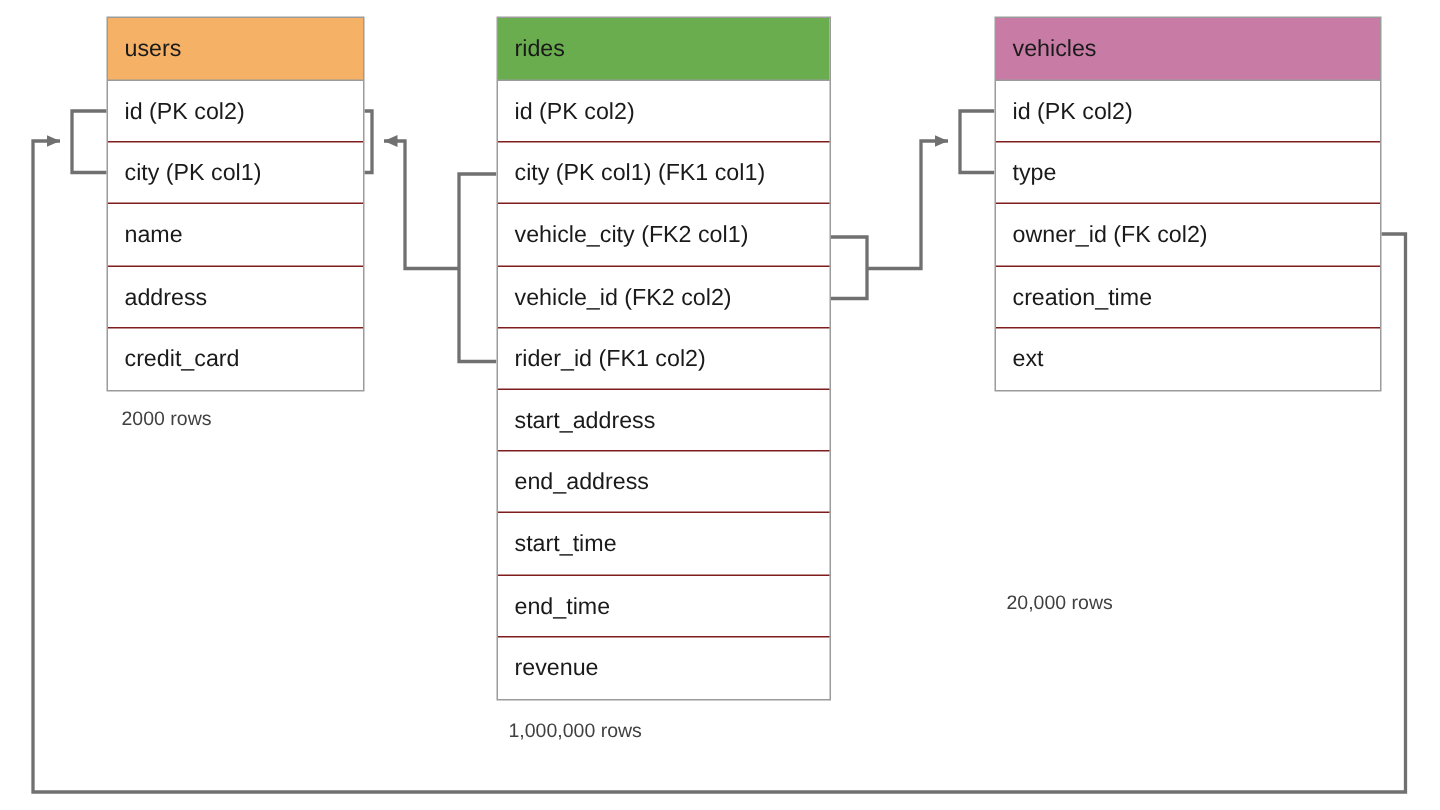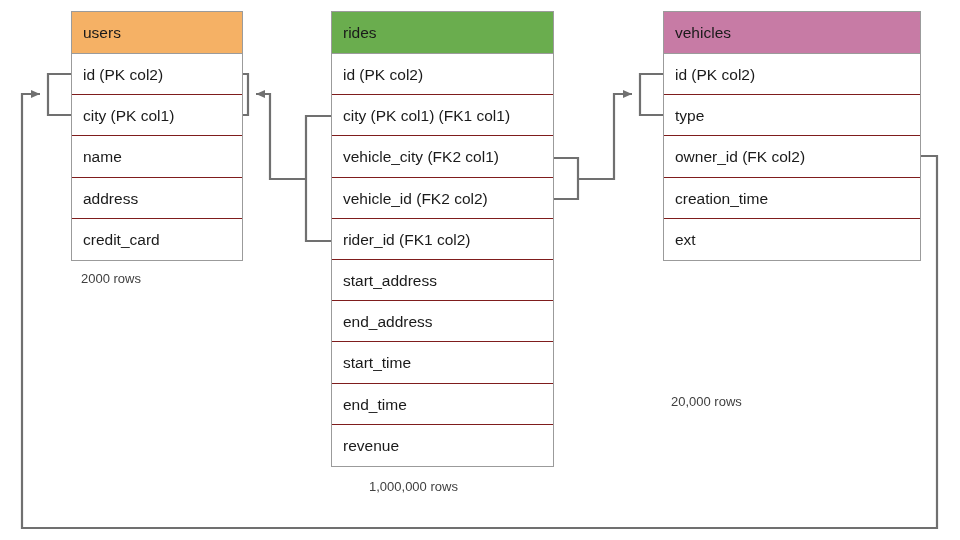--- a/index.html
+++ b/index.html
@@ -129,21 +129,21 @@
     <div class="table-field">city (PK col1) (FK1 col1)</div>
     <div class="table-field">vehicle_city (FK2 col1)</div>
     <div class="table-field">vehicle_id (FK2 col2)</div>
     <div class="table-field">rider_id (FK1 col2)</div>
     <div class="table-field">start_address</div>
     <div class="table-field">end_address</div>
     <div class="table-field">start_time</div>
     <div class="table-field">end_time</div>
     <div class="table-field last">revenue</div>
   </div>
-  <div class="row-count" style="left:339px; top:479px;margin-left:30px;">1,000,000 rows</div>
+  <div class="row-count" style="left:339px; top:479px;">1,000,000 rows</div>
 
   <div class="table-box" id="tbl-vehicles" style="left:663px; top:11px; width:258px;">
     <div class="table-header" style="background:#C77BA5;">vehicles</div>
     <div class="table-field">id (PK col2)</div>
     <div class="table-field">type</div>
     <div class="table-field">owner_id (FK col2)</div>
     <div class="table-field">creation_time</div>
     <div class="table-field last">ext</div>
   </div>
   <div class="row-count" style="left:671px; top:354px;margin-top:40px;">20,000 rows</div>

